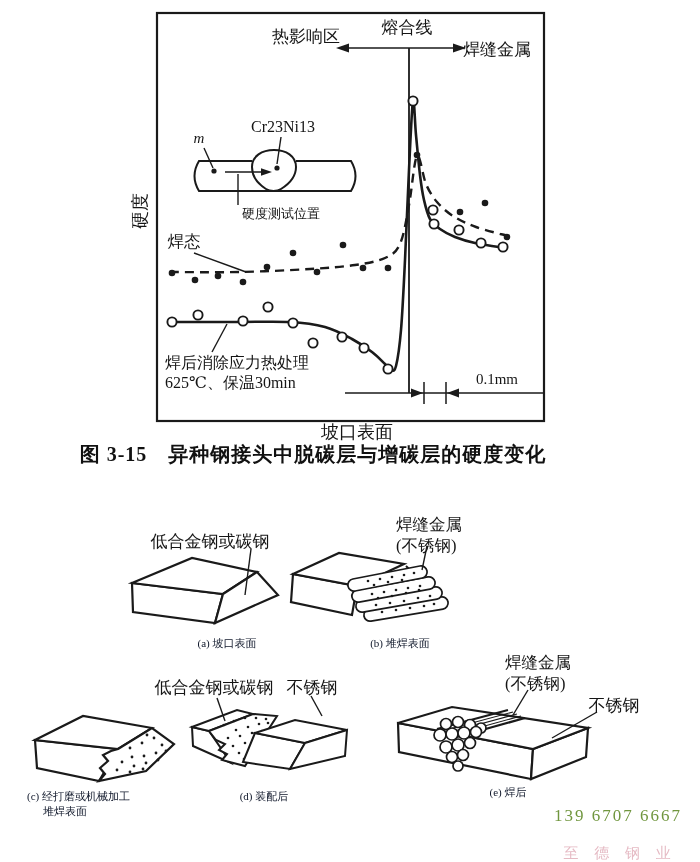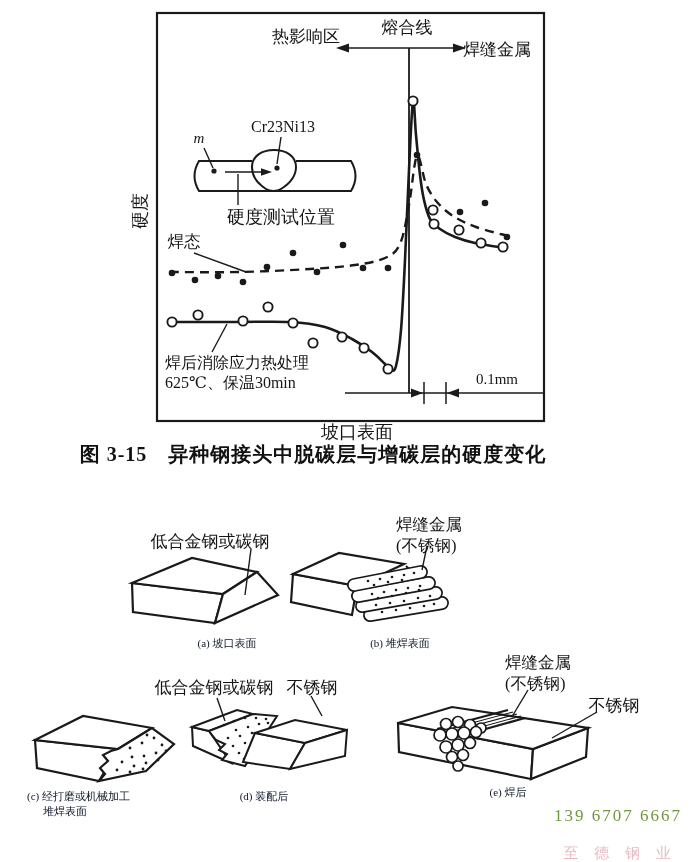--- a/index.html
+++ b/index.html
@@ -235,21 +235,21 @@
       </g>
     </g>
   </svg>
 
   <div class="lbl" style="left:407px;top:17px;">熔合线</div>
   <div class="lbl" style="left:306px;top:26px;">热影响区</div>
   <div class="lbl" style="left:497px;top:39px;">焊缝金属</div>
   <div class="lbl ylab" style="left:140px;top:211px;font-size:18px;">硬度</div>
   <div class="lbl ital" style="left:199px;top:129px;">m</div>
   <div class="lbl mono-sz" style="left:283px;top:117px;font-size:16px;">Cr23Ni13</div>
-  <div class="lbl" style="left:281px;top:206px;font-size:18px;">硬度测试位置</div>
+  <div class="lbl" style="left:281px;top:206px;font-size:13px;">硬度测试位置</div>
   <div class="lbl" style="left:184px;top:232px;font-size:16.5px;">焊态</div>
   <div class="lbl two" style="left:237px;top:353px;font-size:16px;">
     <div>焊后消除应力热处理</div>
     <div>625℃、保温30min</div>
   </div>
   <div class="lbl mono-sz" style="left:497px;top:370px;">0.1mm</div>
   <div class="lbl" style="left:357px;top:421px;font-size:18px;">坡口表面</div>
   <div class="figcap" style="left:313px;top:441px;">图 3-15　异种钢接头中脱碳层与增碳层的硬度变化</div>
 
   <div class="lbl" style="left:210px;top:531px;">低合金钢或碳钢</div>

